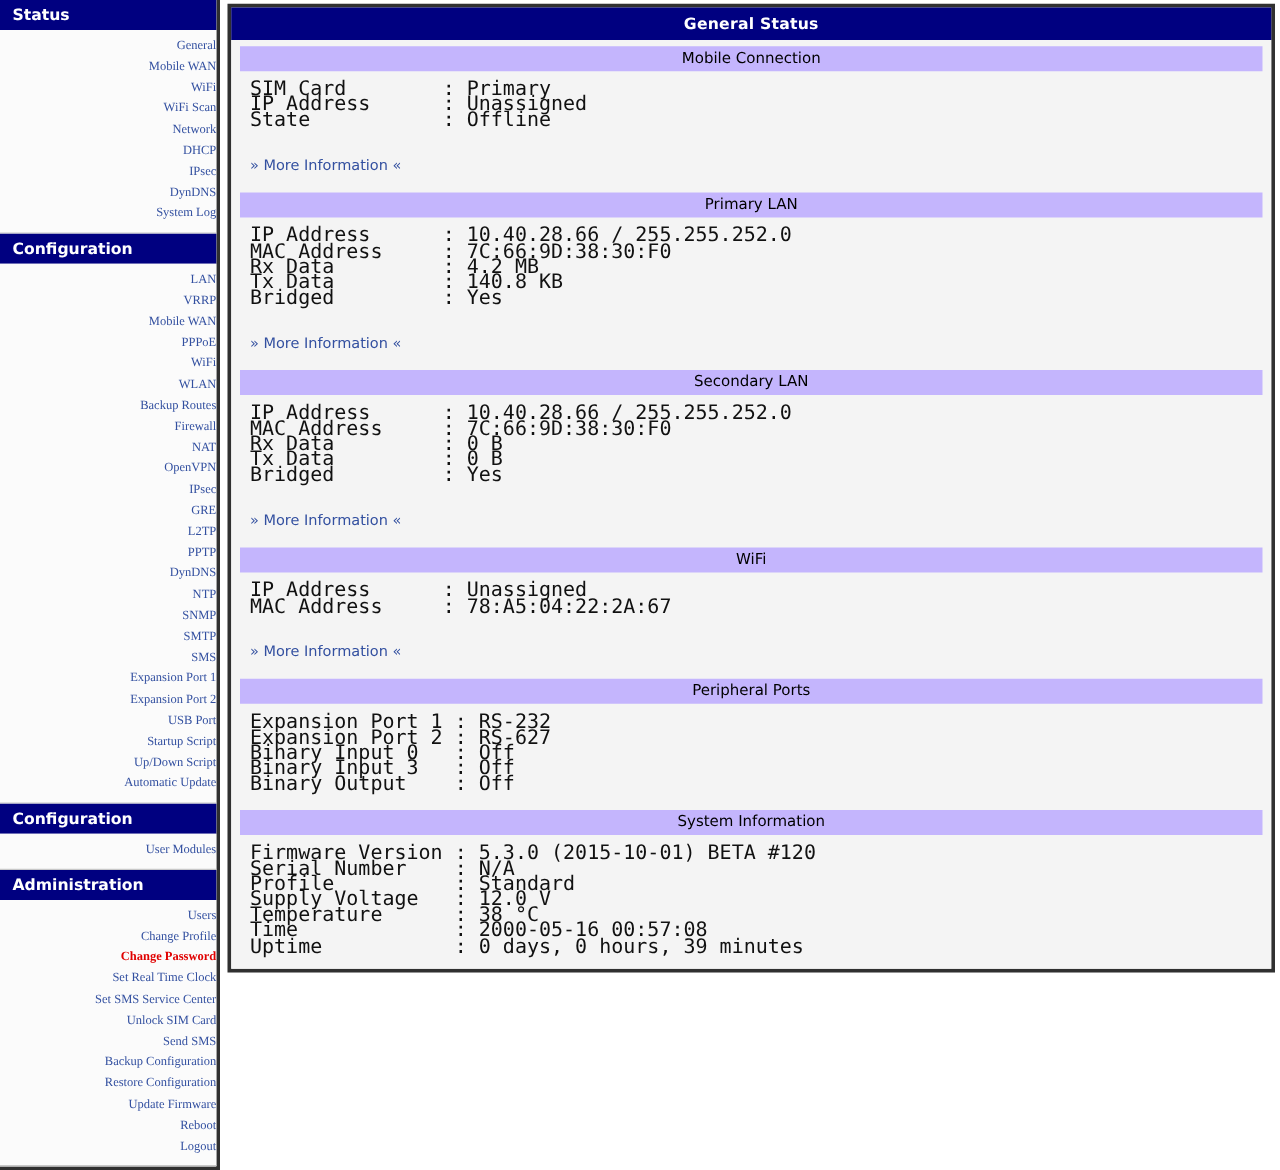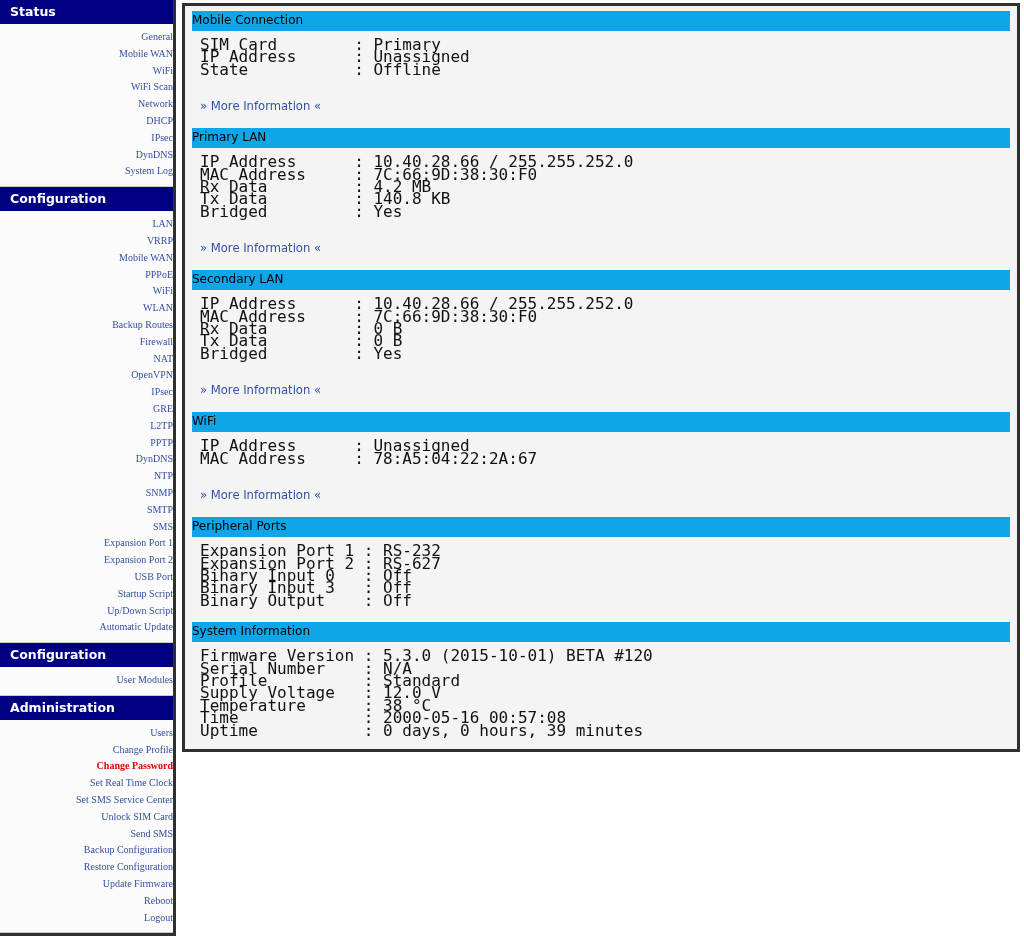--- a/index.html
+++ b/index.html
@@ -80,23 +80,23 @@
     font-size: 12.5px;
     text-align: center;
     padding: 5px 0 6px 0;
     letter-spacing: 0.2px;
   }
   .panel-body {
     background: #f4f4f4;
     padding: 5px 7px 8px 7px;
   }
   .section-header {
-    background: #0ea5e9;
+    background: #c4b5fd;
     color: #000000;
-    text-align: left;
+    text-align: center;
     font-size: 12px;
     line-height: 15px;
     padding: 2px 0 3px 0;
     font-family: "DejaVu Sans", sans-serif;
   }
   .section-body {
     padding: 8px 0 4px 8px;
   }
   .kv-table {
     font-family: "DejaVu Sans Mono", monospace;
@@ -186,20 +186,21 @@
           <a class="nav-item" href="#">Backup Configuration</a>
           <a class="nav-item" href="#">Restore Configuration</a>
           <a class="nav-item" href="#">Update Firmware</a>
           <a class="nav-item" href="#">Reboot</a>
           <a class="nav-item" href="#">Logout</a>
         </div>
       </div>
     </div>
 
   <div id="main-panel">
+    <div class="panel-title">General Status</div>
     <div class="panel-body" id="panel-body">
         <div>
           <div class="section-header">Mobile Connection</div>
           <div class="section-body"><div class="kv-table"><div class="kv-row">SIM Card        : Primary</div><div class="kv-row">IP Address      : Unassigned</div><div class="kv-row">State           : Offline</div></div><a class="more-link" href="#">» More Information «</a></div>
         </div>
         <div class="sect-gap"></div>
         <div>
           <div class="section-header">Primary LAN</div>
           <div class="section-body"><div class="kv-table"><div class="kv-row">IP Address      : 10.40.28.66 / 255.255.252.0</div><div class="kv-row">MAC Address     : 7C:66:9D:38:30:F0</div><div class="kv-row">Rx Data         : 4.2 MB</div><div class="kv-row">Tx Data         : 140.8 KB</div><div class="kv-row">Bridged         : Yes</div></div><a class="more-link" href="#">» More Information «</a></div>
         </div>

